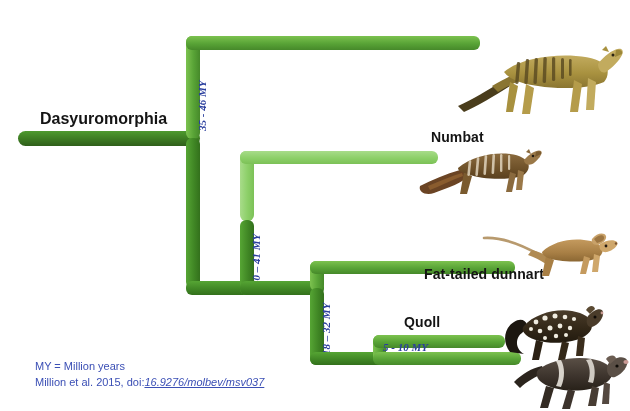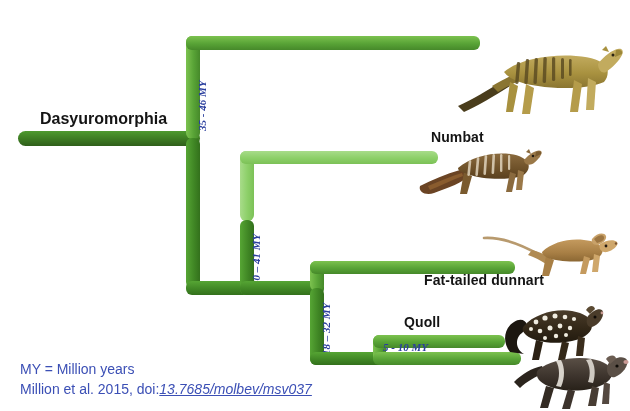--- a/index.html
+++ b/index.html
@@ -49,22 +49,22 @@
   .mylabel{
     position:absolute;
     font-family:"Liberation Serif", serif;
     font-size:11px;font-weight:bold;font-style:italic;
     color:#2b3f9e;white-space:nowrap;
   }
   .rot{transform:rotate(-90deg);transform-origin:left top;}
 
   
   .footer{
-    position:absolute;left:20px;top:359px;
-    font-size:14px;color:#3b4fb5;line-height:1.45;
+    position:absolute;left:35px;top:359px;
+    font-size:11px;color:#3b4fb5;line-height:1.45;
   }
   .footer .doi{color:#3b4fb5;text-decoration:underline;font-style:italic;}
 
   
   .animal{position:absolute;}
 </style>
 </head>
 <body>
 
 <div id="stage">
@@ -103,21 +103,21 @@
 
   <div class="hbar g-mid" style="left:373px;top:335px;width:132px;height:13px;"></div>
 
   <div class="hbar g-mid" style="left:373px;top:352px;width:148px;height:13px;"></div>
 
   <div class="mylabel" style="left:383px;top:341px;">5 - 10 MY</div>
 
 
   <div class="taxon" style="left:391px;top:129px;margin-left:40px;">Numbat</div>
 
-  <div class="taxon" style="left:424px;top:272px;">Fat-tailed dunnart</div>
+  <div class="taxon" style="left:424px;top:266px;">Fat-tailed dunnart</div>
 
   <div class="taxon" style="left:404px;top:314px;">Quoll</div>
 
 
   <svg class="animal" style="left:452px;top:28px;" width="172" height="98" viewBox="0 0 172 98">
     <defs>
       <linearGradient id="thyBody" x1="0" y1="0" x2="0" y2="1">
         <stop offset="0%" stop-color="#c2ab5e"></stop>
         <stop offset="55%" stop-color="#a8913f"></stop>
         <stop offset="100%" stop-color="#8a7531"></stop>
@@ -286,16 +286,16 @@
 
     <path d="M96,12 C102,5 112,3 115,8 C117,13 111,22 103,25
              C97,27 93,19 96,12 Z" fill="#5a4f46"></path>
     <path d="M94,7 C98,2 104,3 104,7 L98,12 Z" fill="#6b5d52"></path>
     <circle cx="105" cy="14" r="1.6" fill="#0d0a06"></circle>
     <ellipse cx="114" cy="10" rx="2.6" ry="2" fill="#c99a95"></ellipse>
   </svg>
 
   <div class="footer">
     <div>MY = Million years</div>
-    <div><span>Million et al. 2015, doi:</span><a class="doi" href="#">13.7685/molbev/msv037</a></div>
+    <div><span>Million et al. 2015, doi:</span><a class="doi" href="#">16.9276/molbev/msv037</a></div>
   </div>
 
 </div>
 
 </body></html>

